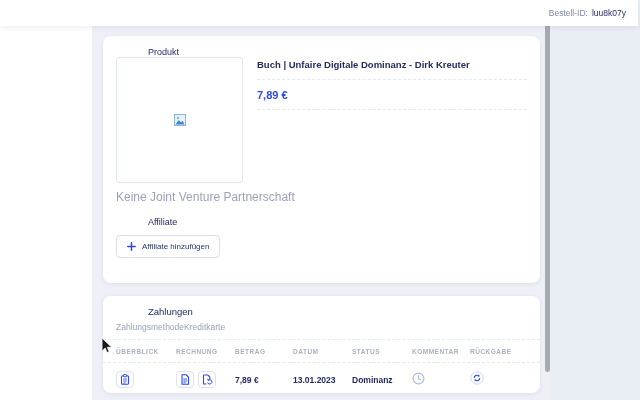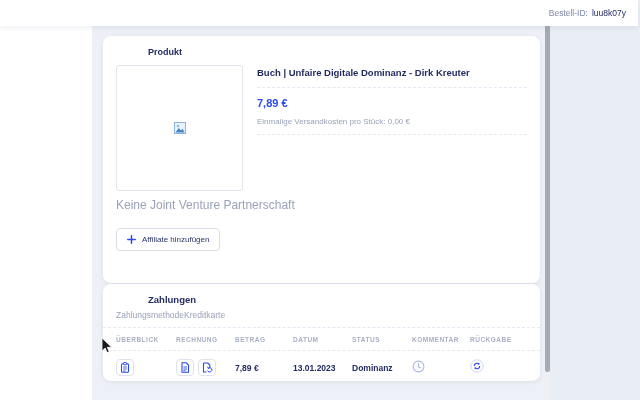--- a/index.html
+++ b/index.html
@@ -37,41 +37,41 @@
   .scrollbar-thumb{
     position:absolute; left:545px; top:0; width:5px; height:372px;
     background:#a6aab1; border-radius:3px;
   }
   
   .card{
     position:absolute; background:#ffffff; border-radius:8px;
     box-shadow:0 1px 4px rgba(30,42,94,0.08);
   }
   .card1{ left:103px; top:36px; width:437px; height:247px; padding:11px 13px; }
-  .card2{ left:103px; top:284px; width:437px; height:97px; overflow:hidden; }
-  .sec-title{ font-size:9px; font-weight:bold; color:#232c62;padding-left:32px; }
-  
-  .prod-row{ display:flex; margin-top:8px;justify-content:flex-end; }
+  .card2{ left:103px; top:296px; width:437px; height:97px; overflow:hidden; }
+  .sec-title{ font-size:9px; font-weight:normal; color:#232c62;padding-left:32px; }
+  
+  .prod-row{ display:flex; margin-top:0;justify-content:flex-end; }
   .img-box{
     width:127px; height:126px; border:1px solid #e1e6ef; border-radius:3px;
     background:#ffffff; display:flex; align-items:center; justify-content:center;
     flex-shrink:0;
   }
   .prod-info{ flex:1; margin-left:14px; padding-top:2px; }
   .prod-name{ font-size:9.5px; font-weight:bold; color:#232c62; line-height:1.25; }
   .prod-id{ font-size:8px; color:#9aa2b8; margin-top:6px; }
   .hr-dash{ border-top:1px dashed #e3e8f2; margin-top:8px; }
   .price{ font-size:11px; font-weight:bold; color:#2b49f0; margin-top:9px; }
   .pay-type{ font-size:8px; font-weight:bold; color:#2a3468; margin-top:9px; }
   .ship-note{ font-size:8px; color:#9aa2b8; margin-top:8px; }
   .jv-title{ margin-top:14px; }
   .jv-text{ font-size:12px; color:#9aa2b8; margin-top:7px; }
   .aff-title{ margin-top:13px; }
   .add-btn{
-    margin-top:16px; display:inline-flex; align-items:center; gap:6px;
+    margin-top:8px; display:inline-flex; align-items:center; gap:6px;
     border:1px solid #d9dee9; border-radius:4px; background:#fff;
     padding:6px 10px; cursor:pointer;
   }
   .add-btn .txt{ font-size:8px; color:#2a3468; font-weight:normal; }
   
   .c2-head{ padding:10px 13px 7px 13px; }
   .method-line{ font-size:8.5px; color:#9aa2b8; margin-top:5px; }
   .hairline{ border-top:1px dashed #e3e8f2; }
   .pgrid{
     display:grid; grid-template-columns:60px 59px 58px 59px 60px 58px auto;
@@ -119,27 +119,27 @@
           <circle cx="4" cy="4" r="1.3" fill="#7fc3e8"></circle>
           <path d="M1.5 10.5 L4.8 6 L7 8.6 L8.6 6.8 L10.5 10.5 Z" fill="#3f87c4"></path>
         </svg>
       </span>
     </div>
 
     <div class="prod-info">
       <div class="prod-name">Buch | Unfaire Digitale Dominanz - Dirk Kreuter</div>
       <div class="hr-dash"></div>
       <div class="price">7,89 €</div>
-      <div class="ship-note">Einmalige Versandkosten pro Stück: 0,00 €</div>
       <div class="hr-dash"></div>
     </div>
   </div>
 
   <div class="jv-text">Keine Joint Venture Partnerschaft</div>
 
+  <div class="sec-title aff-title">Affiliate</div>
   <button class="add-btn">
     <span>
       <svg width="9" height="9" viewBox="0 0 9 9">
         <path d="M4.5 0.8 V8.2 M0.8 4.5 H8.2" stroke="#2b49f0" stroke-width="1.5" stroke-linecap="round"></path>
       </svg>
     </span>
     <span class="txt">Affiliate hinzufügen</span>
   </button>
 </div>
 

